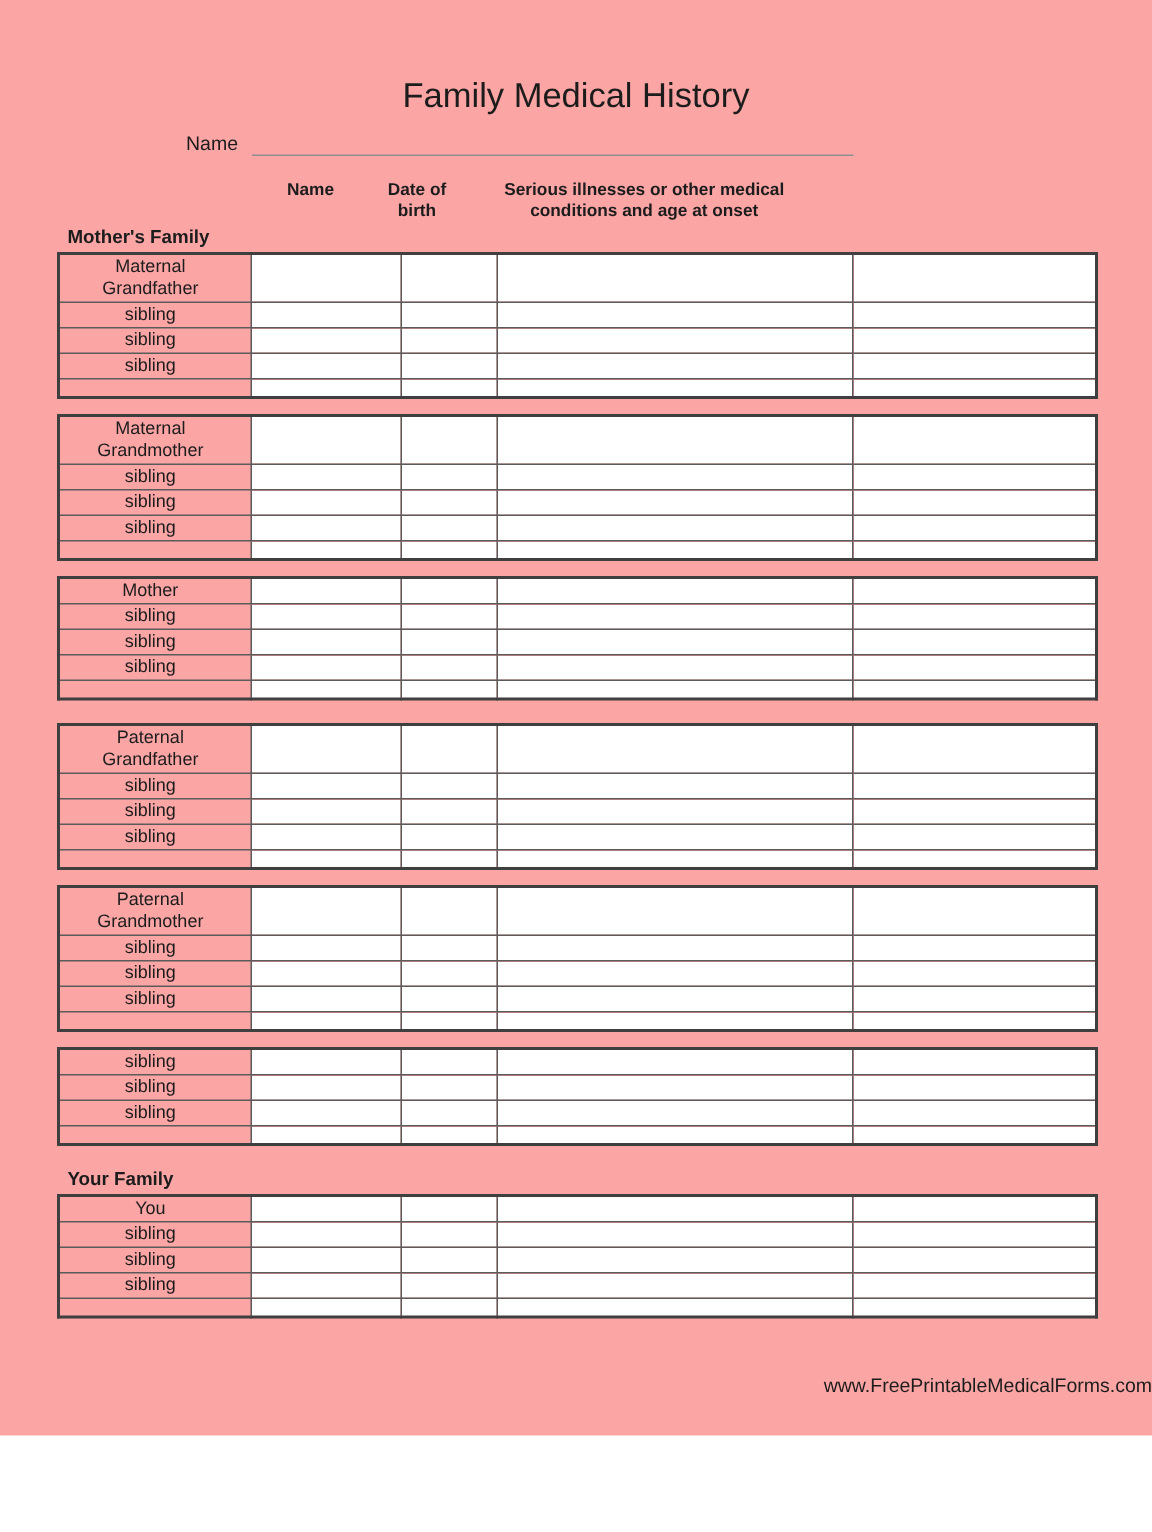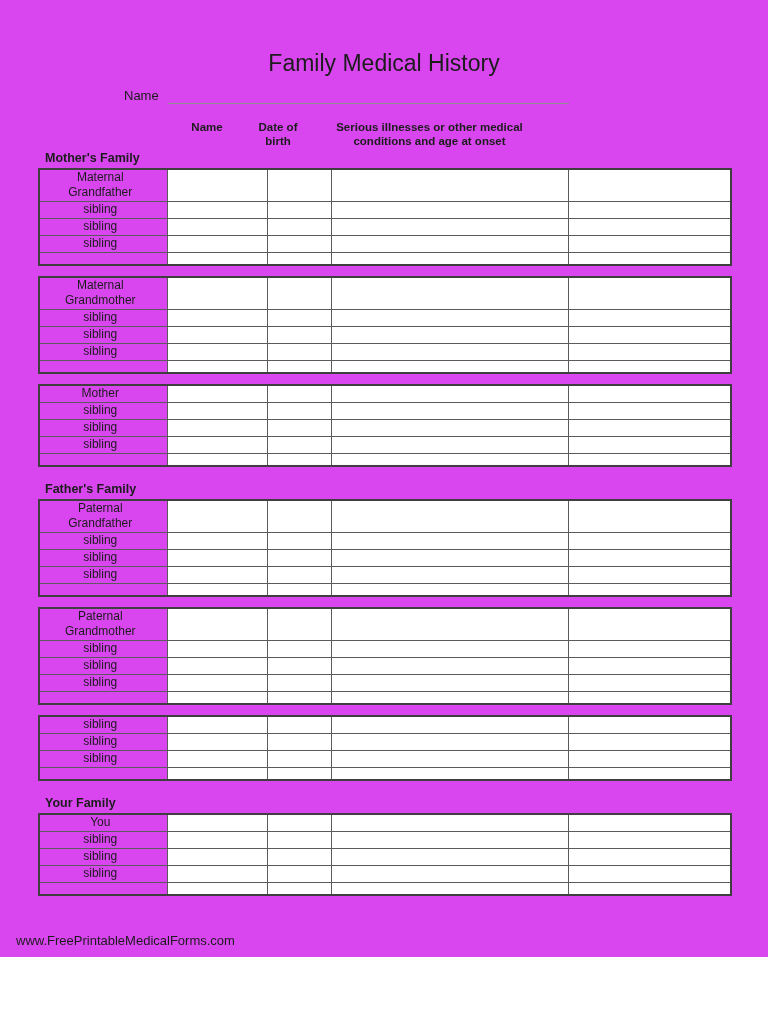--- a/index.html
+++ b/index.html
@@ -8,21 +8,21 @@
     --name-line:#8f8f8f;
     --text:#1c1c1c;
   }
   *{box-sizing:border-box;}
   html,body{margin:0;padding:0;background:#ffffff;}
   body{
     width:768px;height:1021px;
     font-family:"Liberation Sans", sans-serif;
     color:var(--text);
   }
-  .page{position:relative;width:768px;height:957px;overflow:hidden;background:#d946ef;}
+  .page{position:relative;width:768px;height:957px;overflow:hidden;background:#fca5a5;}
   .title{
     margin:49px 0 0 0;
     text-align:center;
     font-size:23px;
     font-weight:400;
     line-height:28px;
   }
   .name-row{
     margin:11px 0 0 124px;
     display:flex;
@@ -80,21 +80,21 @@
     text-align:center;
     padding-right:6px;
     font-size:12px;
     line-height:15px;
     vertical-align:middle;
     white-space:pre-line;
   }
   td.entry-cell{background:#fff;}
   .footer{
     margin-top:37px;
-    text-align:left;
+    text-align:right;
     font-size:13px;
     line-height:15px;
     padding-left:16px;
   }
 </style>
 </head>
 <body>
 
 <div class="page">
   <h1 class="title">Family Medical History</h1>
@@ -251,21 +251,20 @@
               <td class="label-cell"></td>
               <td class="entry-cell"></td>
               <td class="entry-cell"></td>
               <td class="entry-cell"></td>
               <td class="entry-cell"></td>
             </tr>
           </tbody>
         </table>
       </div>
       <div class="form-section">
-        <div class="section-heading">Father's Family</div>
         <table class="ftable">
           <colgroup>
             <col style="width: 128px;">
             <col style="width: 100px;">
             <col style="width: 64px;">
             <col style="width: 237px;">
             <col style="width: 163px;">
           </colgroup>
           <tbody>
             <tr class="tall">

